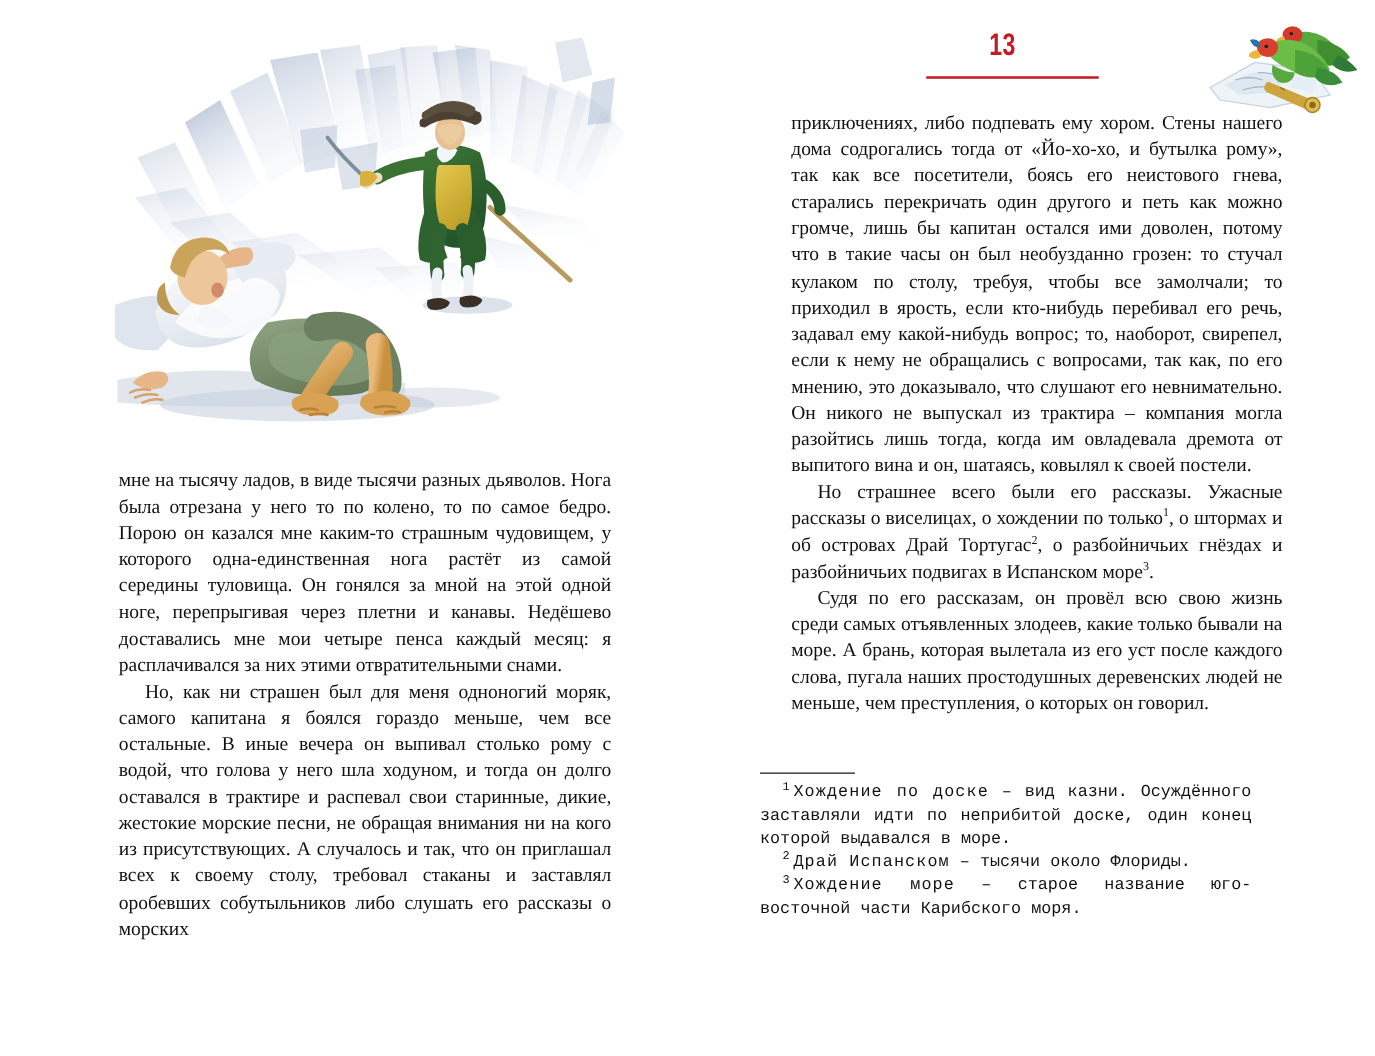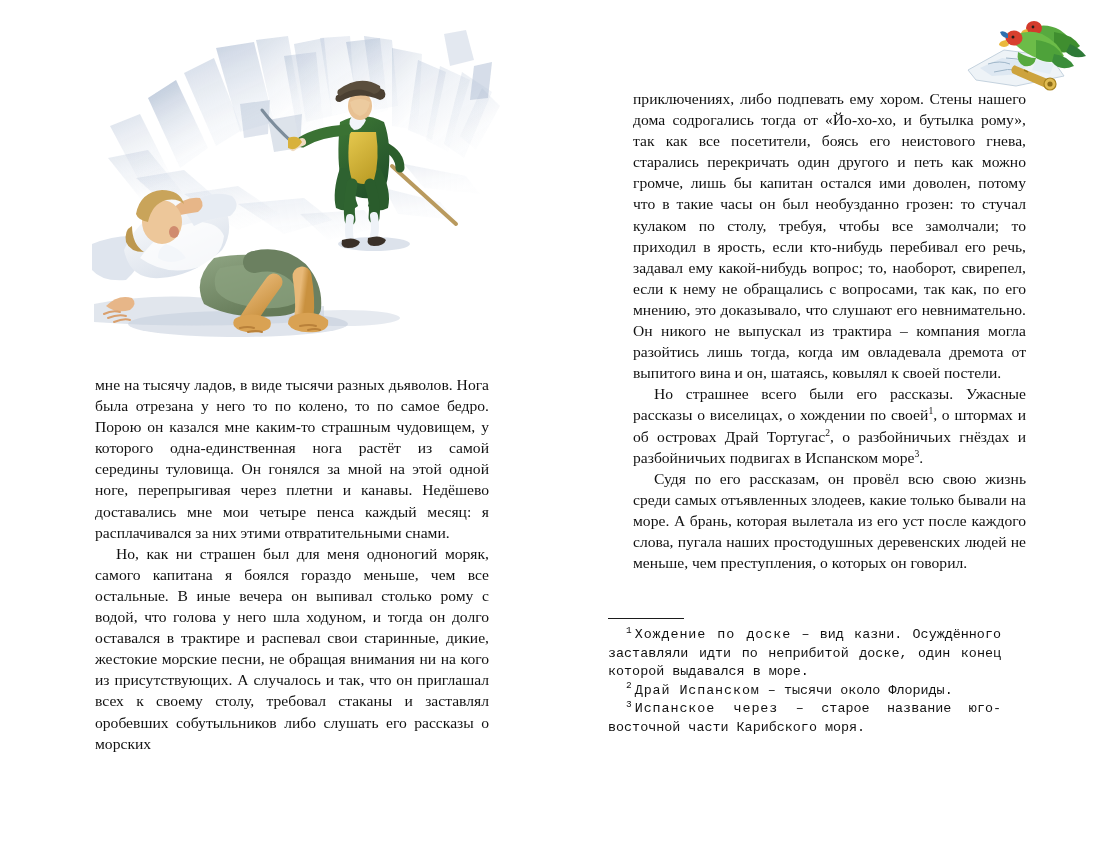--- a/index.html
+++ b/index.html
@@ -278,20 +278,24 @@
         <path d="M214 258 q4 24 2 40" stroke="url(#skin)" stroke-width="19" fill="none" stroke-linecap="round"></path>
 
         <path d="M148 300 q18 -8 34 2 q4 10 -10 12 q-20 2 -26 -6 q-2 -6 2 -8 Z" fill="#d9a253"></path>
         <path d="M152 310 q8 -2 14 0 M160 314 q8 -2 14 0" stroke="#b9813a" stroke-width="2" fill="none" stroke-linecap="round"></path>
         <path d="M204 298 q22 -8 36 4 q2 10 -12 12 q-22 2 -28 -8 q0 -6 4 -8 Z" fill="#d9a253"></path>
         <path d="M212 308 q10 -2 16 0 M220 312 q8 -2 12 0" stroke="#b9813a" stroke-width="2" fill="none" stroke-linecap="round"></path>
       </g>
     </svg>
   </div>
 
+  <div class="folio-block">
+    <div class="folio-number">13</div>
+    <div class="folio-rule"></div>
+  </div>
 
   <div class="vignette">
     <svg viewBox="0 0 130 78" xmlns="http://www.w3.org/2000/svg" role="img">
 
       <g>
         <path d="M10 56 L46 36 L92 42 L106 62 L58 72 L18 66 Z" fill="#eef3f7" stroke="#c4d2de" stroke-width="1"></path>
         <path d="M22 54 L44 44 L70 48 L62 60 L34 62 Z" fill="#dbe7f1" opacity="0.9"></path>
         <path d="M30 50 q12 -4 22 0 M36 58 q14 -4 26 -2 M48 44 q12 0 20 4" stroke="#9fb6c9" stroke-width="1" fill="none"></path>
         <path d="M78 46 L96 50 L92 60 L74 56 Z" fill="#e4eef5"></path>
       </g>
@@ -326,25 +330,25 @@
   </div>
 
   <div class="col col-left">
     <p>мне на тысячу ладов, в виде тысячи разных дьяволов. Нога была отрезана у него то по колено, то по самое бедро. Порою он казался мне каким-то страшным чудовищем, у которого одна-единственная нога растёт из самой середины туловища. Он гонялся за мной на этой одной ноге, перепрыгивая через плетни и канавы. Недёшево доставались мне мои четыре пенса каждый месяц: я расплачивался за них этими отвратительными снами.</p>
     <p class="indent">Но, как ни страшен был для меня одноногий моряк, самого капитана я боялся гораздо меньше, чем все остальные. В иные вечера он выпивал столько рому с водой, что голова у него шла ходуном, и тогда он долго оставался в трактире и распевал свои старинные, дикие, жестокие морские песни, не обращая внимания ни на кого из присутствующих. А случалось и так, что он приглашал всех к своему столу, требовал стаканы и заставлял оробевших собутыльников либо слушать его рассказы о морских</p>
   </div>
 
   <div class="col col-right">
     <p>приключениях, либо подпевать ему хором. Стены нашего дома содрогались тогда от «Йо-хо-хо, и бутылка рому», так как все посетители, боясь его неистового гнева, старались перекричать один другого и петь как можно громче, лишь бы капитан остался ими доволен, потому что в такие часы он был необузданно грозен: то стучал кулаком по столу, требуя, чтобы все замолчали; то приходил в ярость, если кто-нибудь перебивал его речь, задавал ему какой-нибудь вопрос; то, наоборот, свирепел, если к нему не обращались с вопросами, так как, по его мнению, это доказывало, что слушают его невнимательно. Он никого не выпускал из трактира – компания могла разойтись лишь тогда, когда им овладевала дремота от выпитого вина и он, шатаясь, ковылял к своей постели.</p>
     <p class="indent">
-      <span>Но страшнее всего были его рассказы. Ужасные рассказы о виселицах, о хождении по своей</span><sup class="ref">1</sup><span>, о штормах и об островах Драй Тортугас</span><sup class="ref">2</sup><span>, о разбойничьих гнёздах и разбойничьих подвигах в Испанском море</span><sup class="ref">3</sup><span>.</span>
+      <span>Но страшнее всего были его рассказы. Ужасные рассказы о виселицах, о хождении по только</span><sup class="ref">1</sup><span>, о штормах и об островах Драй Тортугас</span><sup class="ref">2</sup><span>, о разбойничьих гнёздах и разбойничьих подвигах в Испанском море</span><sup class="ref">3</sup><span>.</span>
     </p>
     <p class="indent">Судя по его рассказам, он провёл всю свою жизнь среди самых отъявленных злодеев, какие только бывали на море. А брань, которая вылетала из его уст после каждого слова, пугала наших простодушных деревенских людей не меньше, чем преступления, о которых он говорил.</p>
   </div>
 
   <div class="footnotes">
     <div class="footnote-rule"></div>
     <p><span class="fn-marker">1</span><span class="spaced">Хождение по доске</span><span> – вид казни. Осуждённого заставляли идти по неприбитой доске, один конец которой выдавался в море.</span></p>
     <p><span class="fn-marker">2</span><span class="spaced">Драй Испанском</span><span> – тысячи около Флориды.</span></p>
-    <p><span class="fn-marker">3</span><span class="spaced">Испанское через</span><span> – старое название юго-восточной части Карибского моря.</span></p>
+    <p><span class="fn-marker">3</span><span class="spaced">Хождение море</span><span> – старое название юго-восточной части Карибского моря.</span></p>
   </div>
 
 </div>
 
 </body></html>

